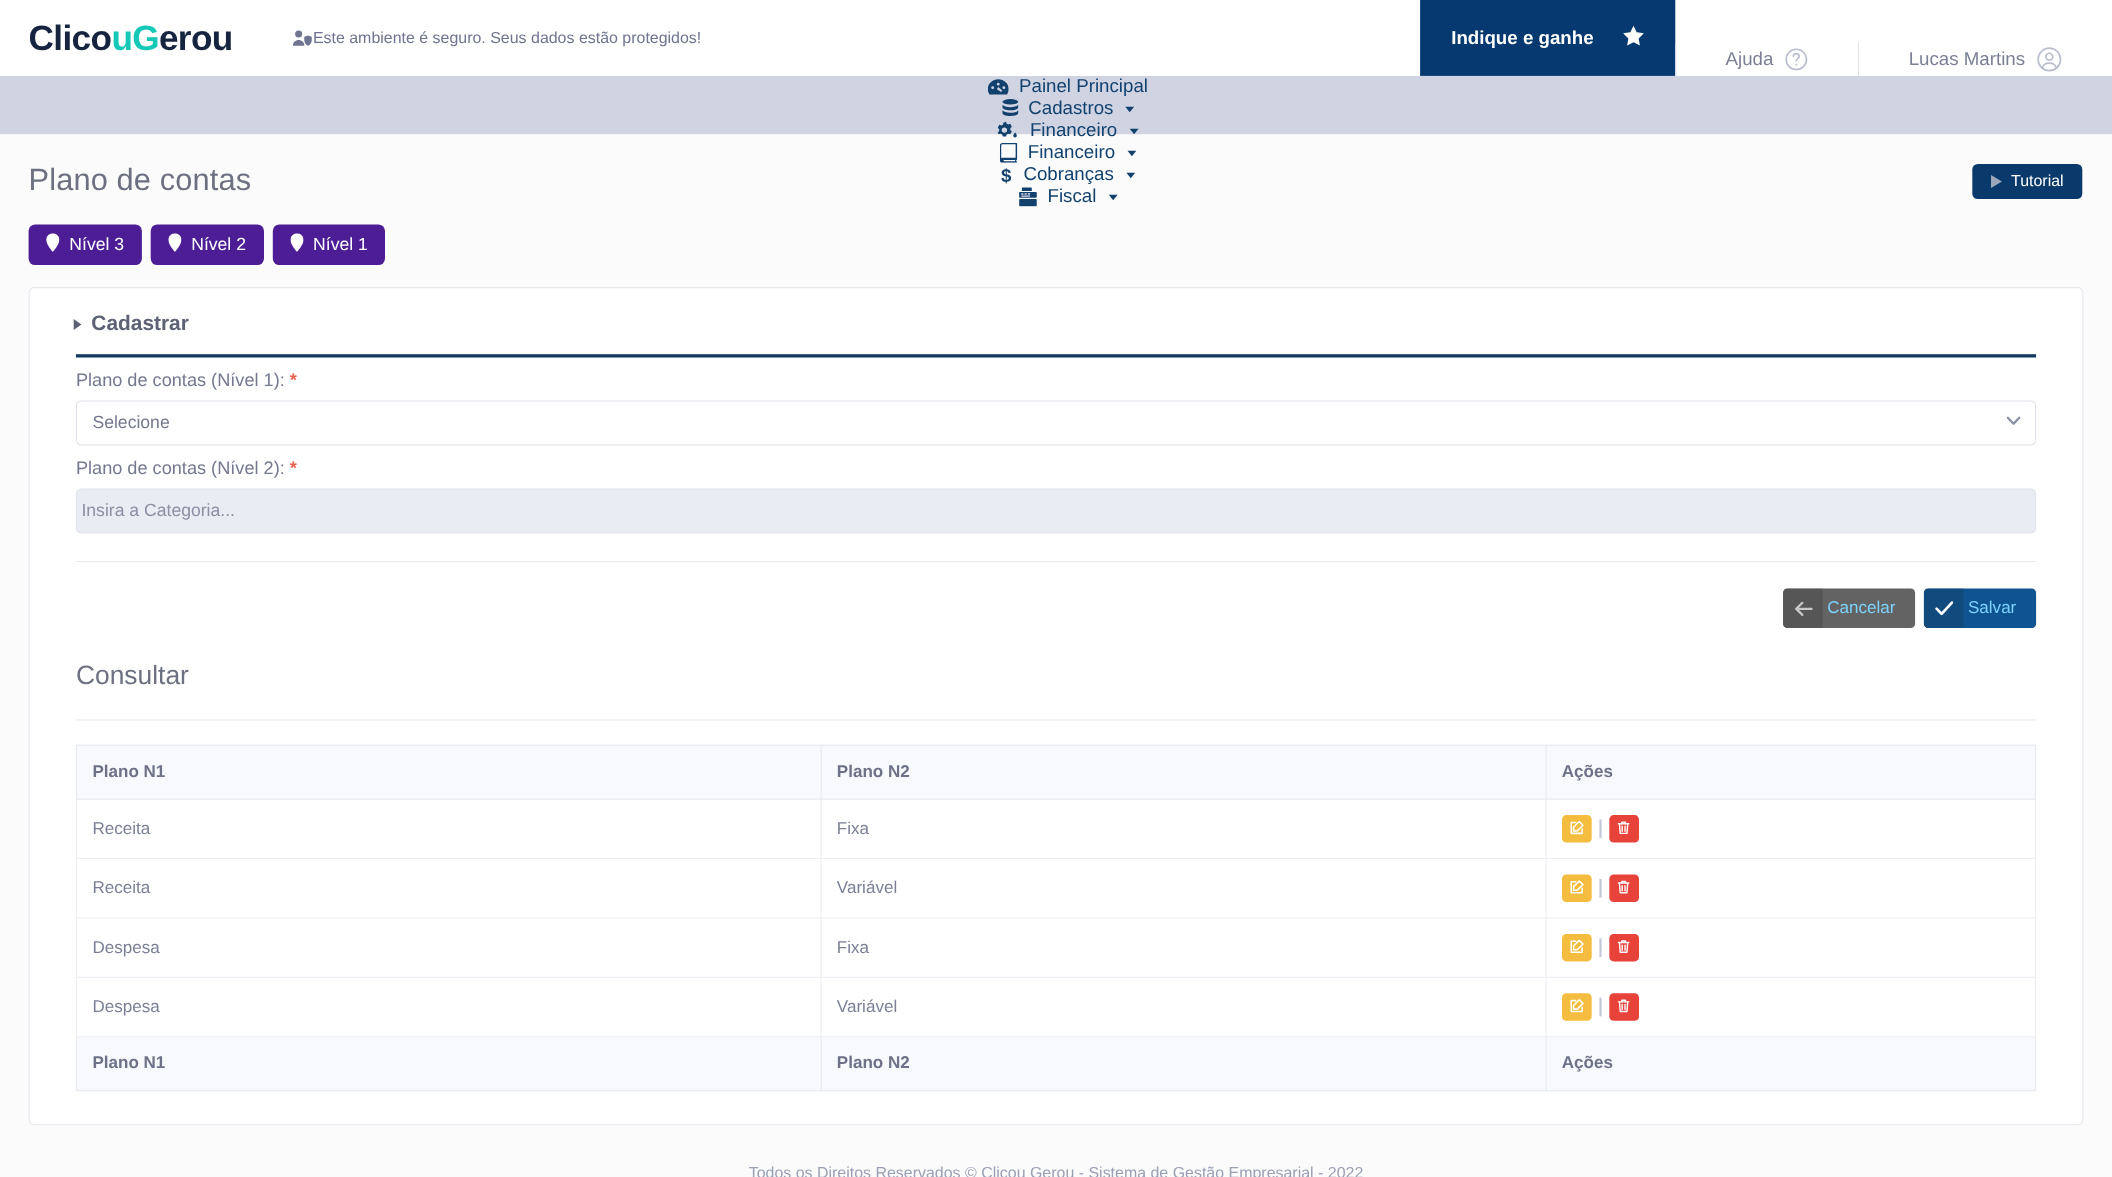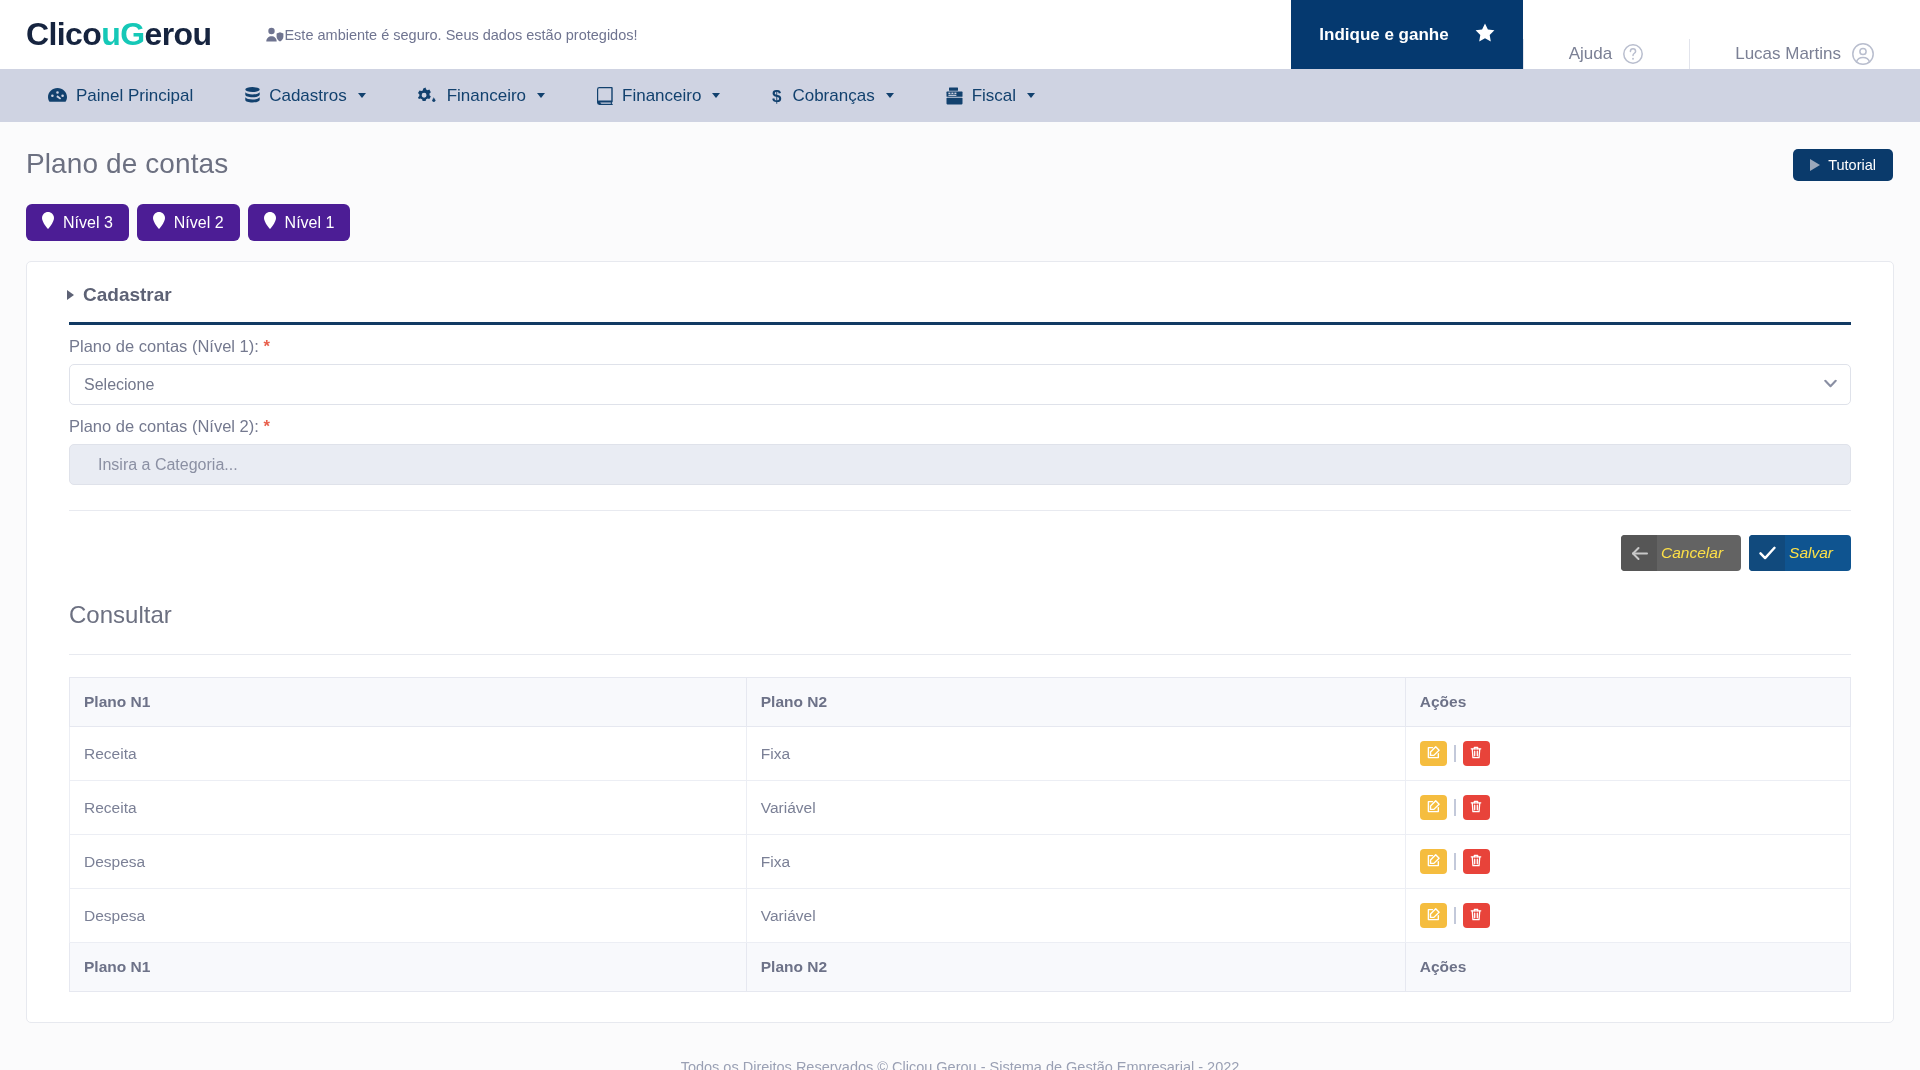--- a/index.html
+++ b/index.html
@@ -79,20 +79,21 @@
   .tb-item svg { display: block; }
 
   
   .navbar {
     height: 53px;
     background: #cfd3e2;
     display: flex;
     align-items: center;
     padding-left: 22px;
     gap: 0px;
+    flex-direction: column;
   }
   .nav-item {
     display: flex;
     align-items: center;
     gap: 9px;
     color: #12416e;
     font-size: 17px;
     padding: 0 26px;
     height: 100%;
     cursor: pointer;
@@ -225,21 +226,21 @@
   }
   input.form-ctrl {
     width: 100%;
     height: 41px;
     border: 1px solid #dfe2ea;
     border-radius: 5px;
     background: #e9ecf3;
     color: #73788c;
     font-size: 16px;
     font-family: inherit;
-    padding: 0 28px;
+    padding: 0 4px;
   }
   input.form-ctrl::placeholder { color: #8b90a3; opacity: 1; }
 
   .hr-light {
     height: 1px;
     background: #e8eaf0;
     margin: 25px 22px 0 22px;
   }
 
   .btn-row {
@@ -249,25 +250,24 @@
     margin: 24px 22px 0 22px;
   }
   .act-btn {
     border: none;
     border-radius: 4px;
     height: 36px;
     display: flex;
     align-items: center;
     font-size: 15.5px;
     font-family: inherit;
-    color: #fde047;
+    color: #7dd3fc;
     cursor: pointer;
     overflow: hidden;
     padding: 0;
-    font-style: italic;
   }
   .act-btn .ic {
     width: 36px;
     height: 36px;
     display: flex;
     align-items: center;
     justify-content: center;
   }
   .act-btn .lbl { padding: 0 18px 0 4px; white-space: nowrap; }
   .btn-cancel { background: #636363; }

